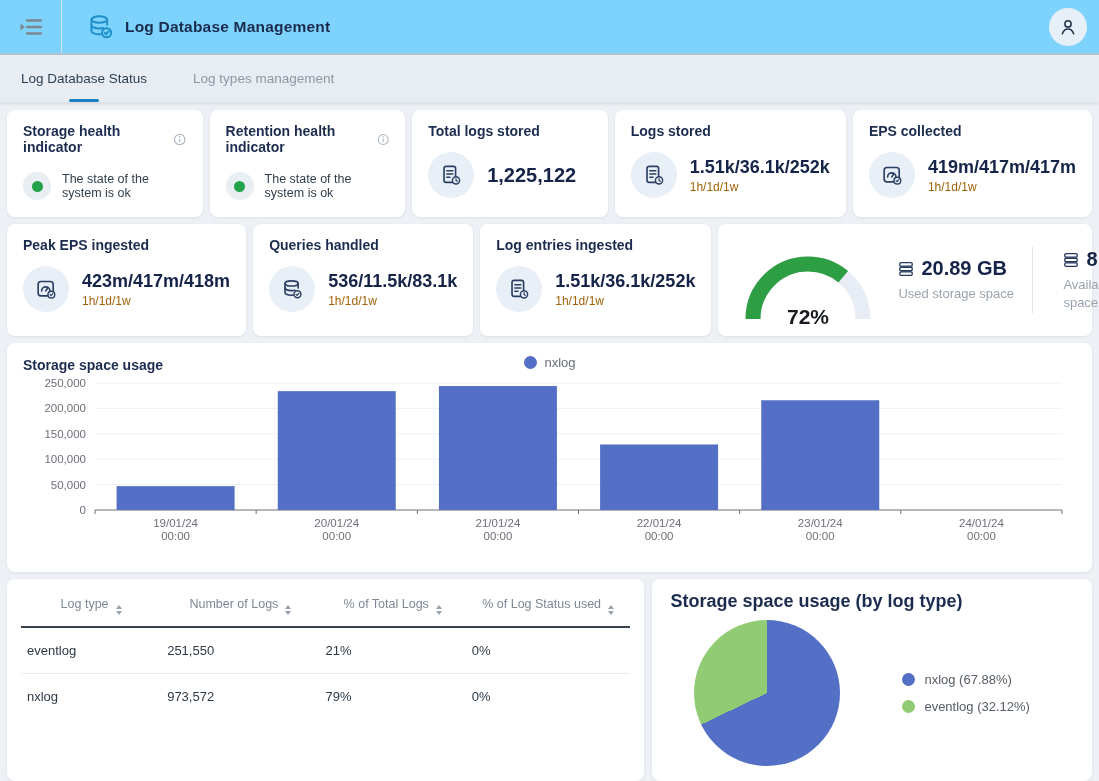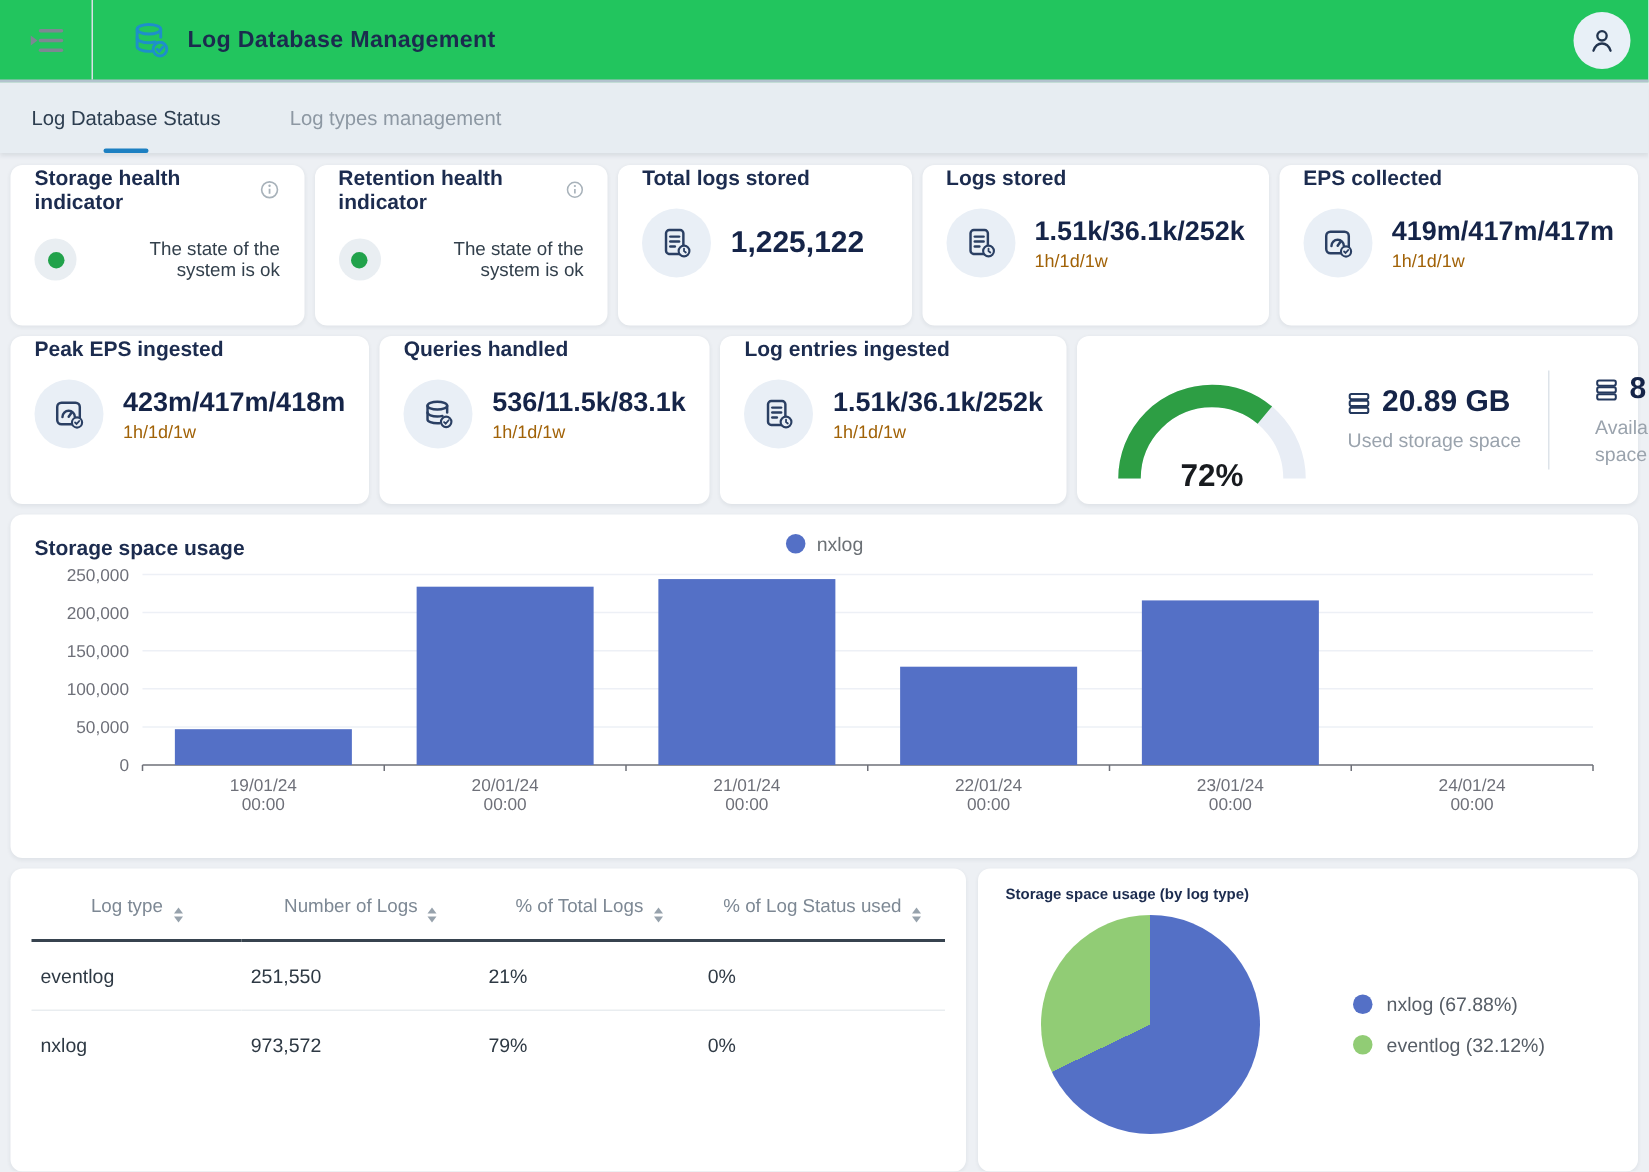--- a/index.html
+++ b/index.html
@@ -1,42 +1,42 @@
 <!DOCTYPE html>
 <html><head>
 <meta charset="utf-8">
 <style>
   * { box-sizing: border-box; margin: 0; padding: 0; }
   html,body { width:1099px; height:781px; overflow:hidden; }
   body { font-family:"Liberation Sans","DejaVu Sans",sans-serif; background:#edf0f4; color:#1c2b4d; }
 
   
-  .topbar { height:55px; background:#22c55e; display:flex; align-items:center; border-bottom:2px solid #b3c2ce; }
+  .topbar { height:55px; background:#7dd3fc; display:flex; align-items:center; border-bottom:2px solid #b3c2ce; }
   .menu-btn { width:62px; height:100%; background:none; border:none; border-right:1px solid #d9e0e6; display:flex; align-items:center; justify-content:center; cursor:pointer; }
   .title-wrap { display:flex; align-items:center; gap:11px; margin-left:25px; }
   .page-title { font-size:15.5px; font-weight:700; color:#1b2b4e; letter-spacing:.2px; }
   .avatar { margin-left:auto; margin-right:12px; width:38px; height:38px; border-radius:50%; background:#e8f0f7; border:none; display:flex; align-items:center; justify-content:center; cursor:pointer; }
 
   
   .tabs { height:47px; background:#e7edf2; display:flex; align-items:stretch; gap:46px; padding-left:21px; box-shadow:0 2px 3px rgba(40,60,80,.10); position:relative; z-index:2; }
   .tab { display:flex; align-items:center; font-size:13.5px; color:#8d98a3; cursor:pointer; position:relative; }
   .tab.active { color:#2d3e50; }
   .tab.active::after { content:""; position:absolute; bottom:0; left:50%; transform:translateX(-50%); width:30px; height:3px; border-radius:2px; background:#1d80c2; }
 
   
   .content { padding:8px 7px 0 7px; }
   .card { background:#fff; border-radius:8px; box-shadow:0 1px 3px rgba(30,40,60,.07); }
   .row { display:grid; grid-template-columns:repeat(5,1fr); gap:7px; margin-bottom:7px; }
   .row1 .card { height:107px; }
   .row2 .card { height:112px; }
-  .card { padding:0 16px; }
+  .card { padding:13px 16px; }
   .card-title { font-size:14px; font-weight:700; color:#1c2c4f; }
   .card-title-row { display:flex; align-items:center; gap:7px; }
 
-  .status-row { display:flex; align-items:center; gap:11px; margin-top:17px;text-align:right; }
+  .status-row { display:flex; align-items:center; gap:11px; margin-top:17px; }
   .dot-wrap { width:28px; height:28px; border-radius:50%; background:#e9eef2; display:flex; align-items:center; justify-content:center; flex:none; }
   .dot { width:11px; height:11px; border-radius:50%; background:#21a24b; }
   .status-text { font-size:12.5px; color:#33404c; }
 
   .metric-row { display:flex; align-items:center; gap:13px; margin-top:13px; }
   .icon-circle { width:46px; height:46px; border-radius:50%; background:#e9eff6; display:flex; align-items:center; justify-content:center; flex:none; }
   .metric-value { font-size:18px; font-weight:700; color:#152448; white-space:nowrap; }
   .metric-period { font-size:12px; color:#a16207; margin-top:2px; }
 
   .storage-card { grid-column:span 2; display:flex; align-items:center; padding:8px 14px; }
@@ -406,21 +406,21 @@
               <td>nxlog</td>
               <td>973,572</td>
               <td>79%</td>
               <td>0%</td>
             </tr>
           </tbody>
       </table>
     </article>
 
     <article class="card pie-card">
-      <h2 class="card-title" style="font-size:10px">Storage space usage (by log type)</h2>
+      <h2 class="card-title" style="font-size:18px">Storage space usage (by log type)</h2>
       <div class="pie-wrap">
         <div class="pie" id="pie" style="background: conic-gradient(rgb(84, 112, 198) 0deg, rgb(84, 112, 198) 244.368deg, rgb(145, 204, 117) 244.368deg, rgb(145, 204, 117) 360deg);"></div>
         <div class="pie-legend" id="pie-legend">
             <div class="pie-legend-row">
               <span class="pie-legend-dot" style="background: rgb(84, 112, 198);"></span>
               <span>nxlog (67.88%)</span>
             </div>
             <div class="pie-legend-row">
               <span class="pie-legend-dot" style="background: rgb(145, 204, 117);"></span>
               <span>eventlog (32.12%)</span>

